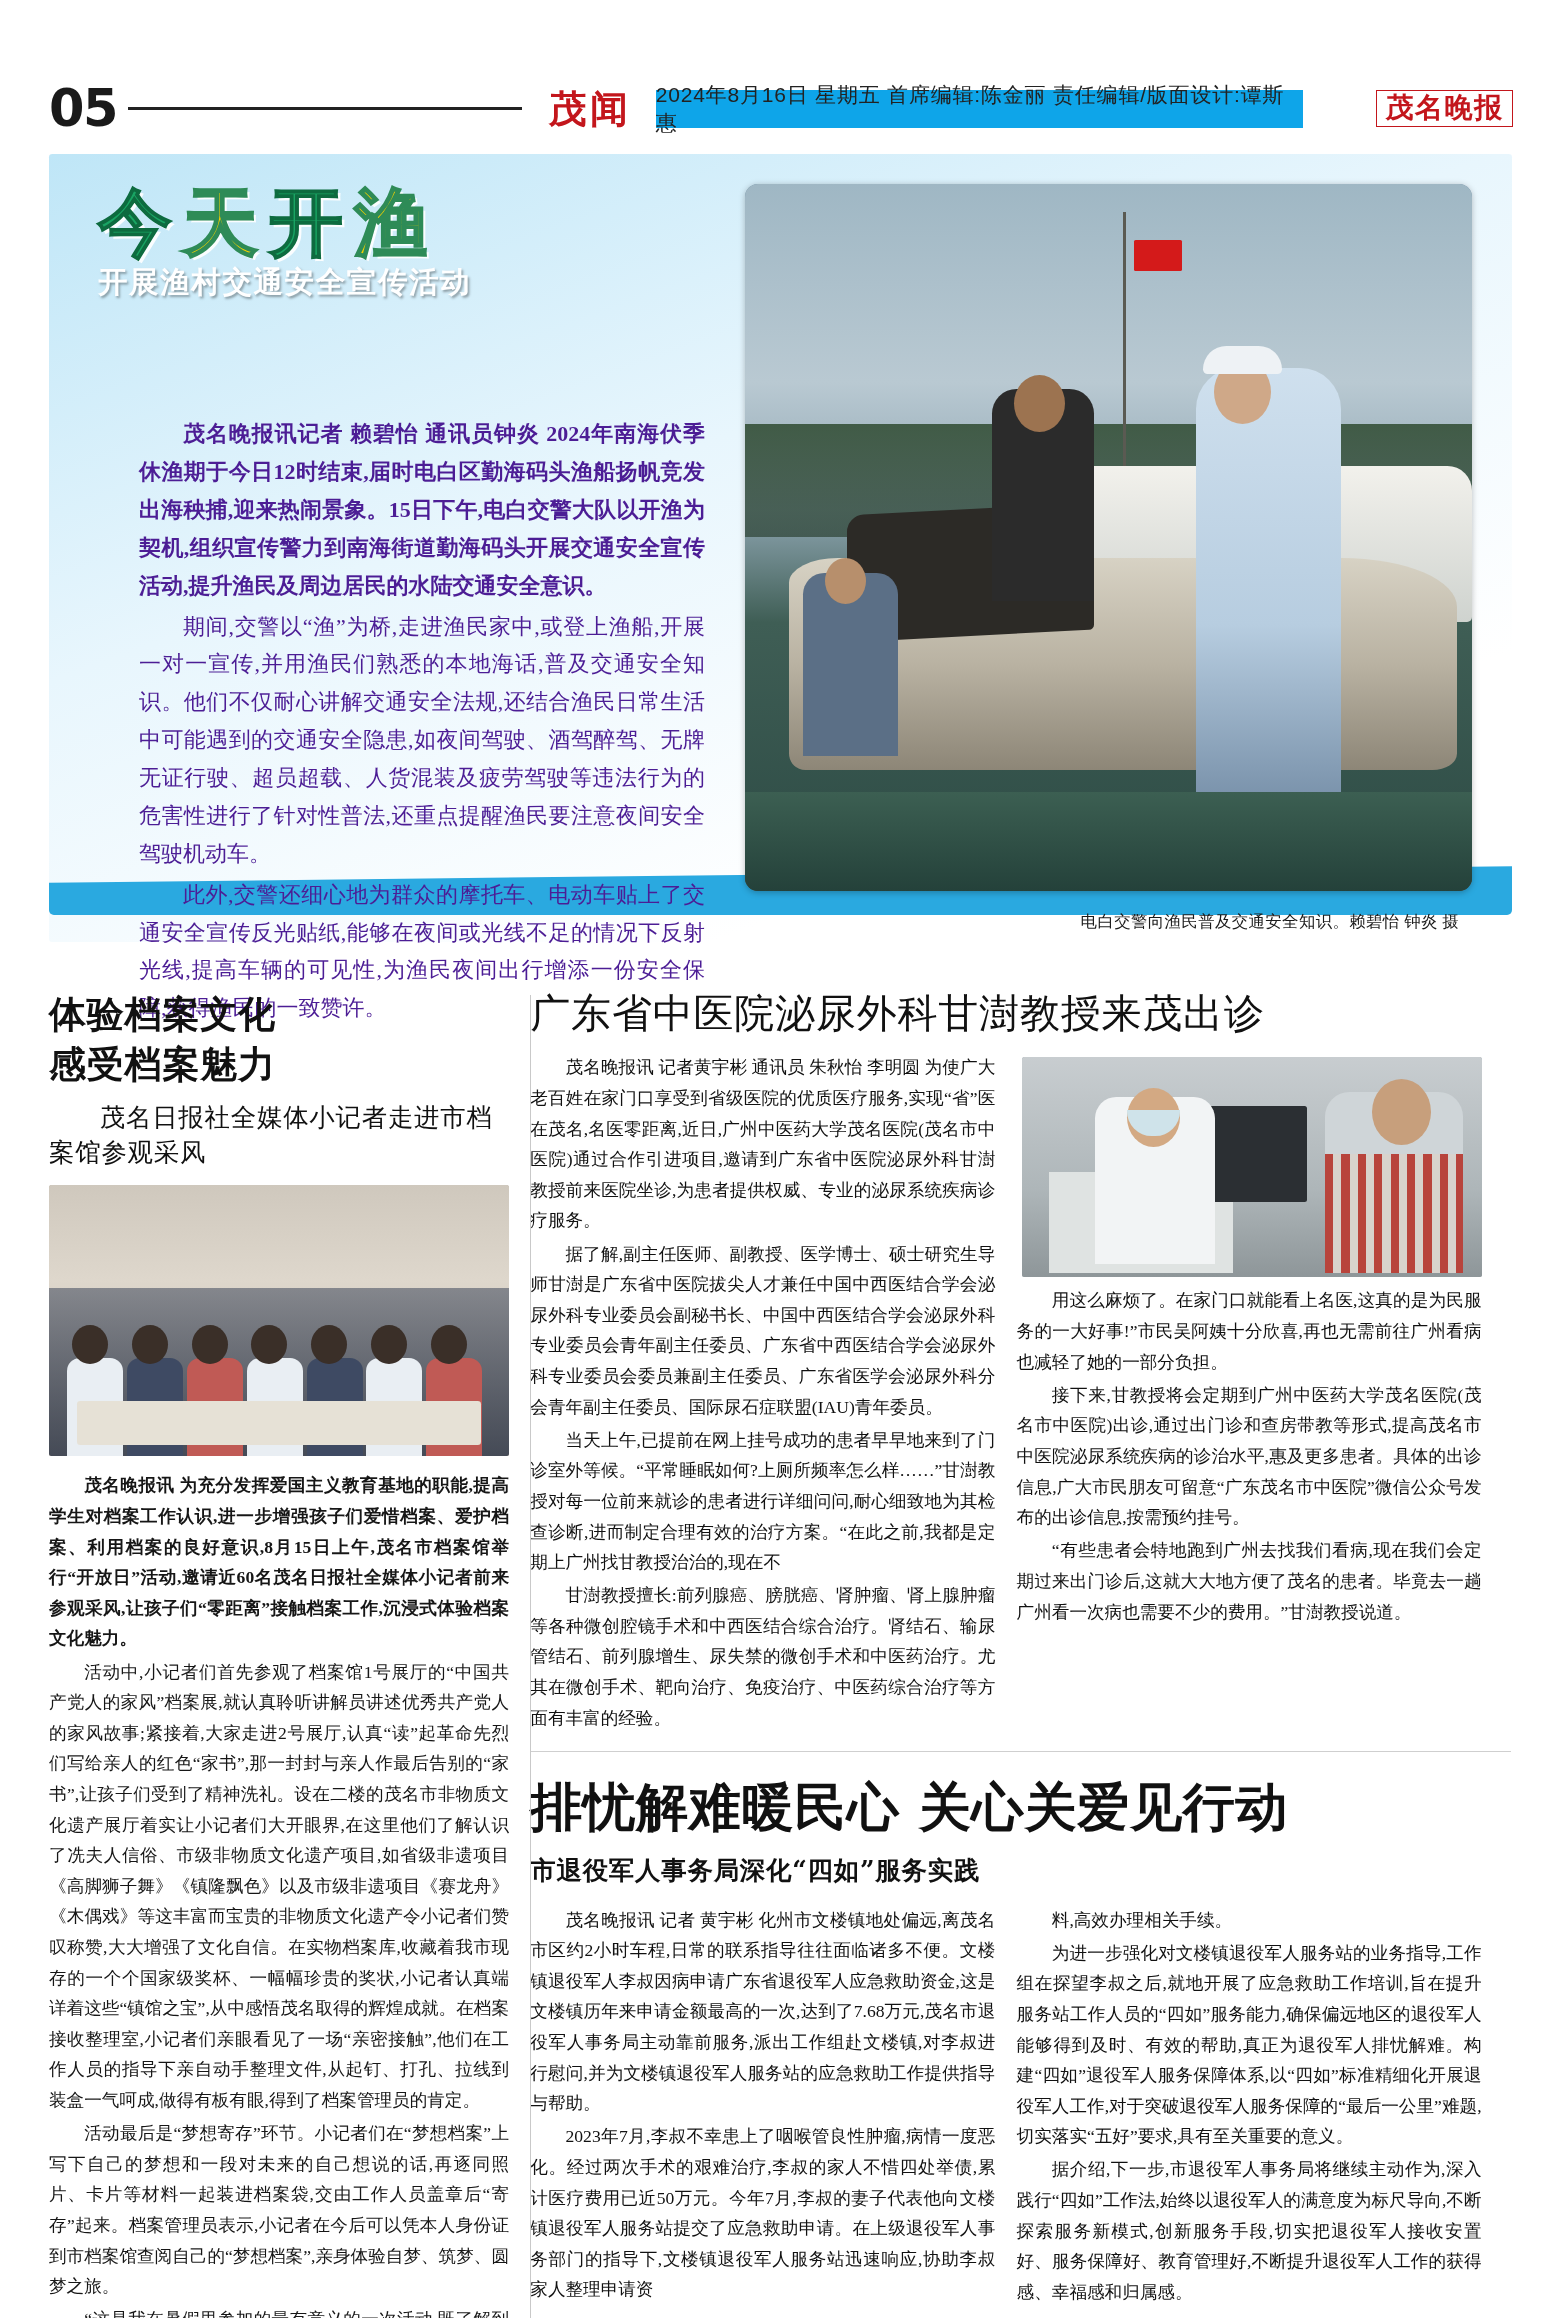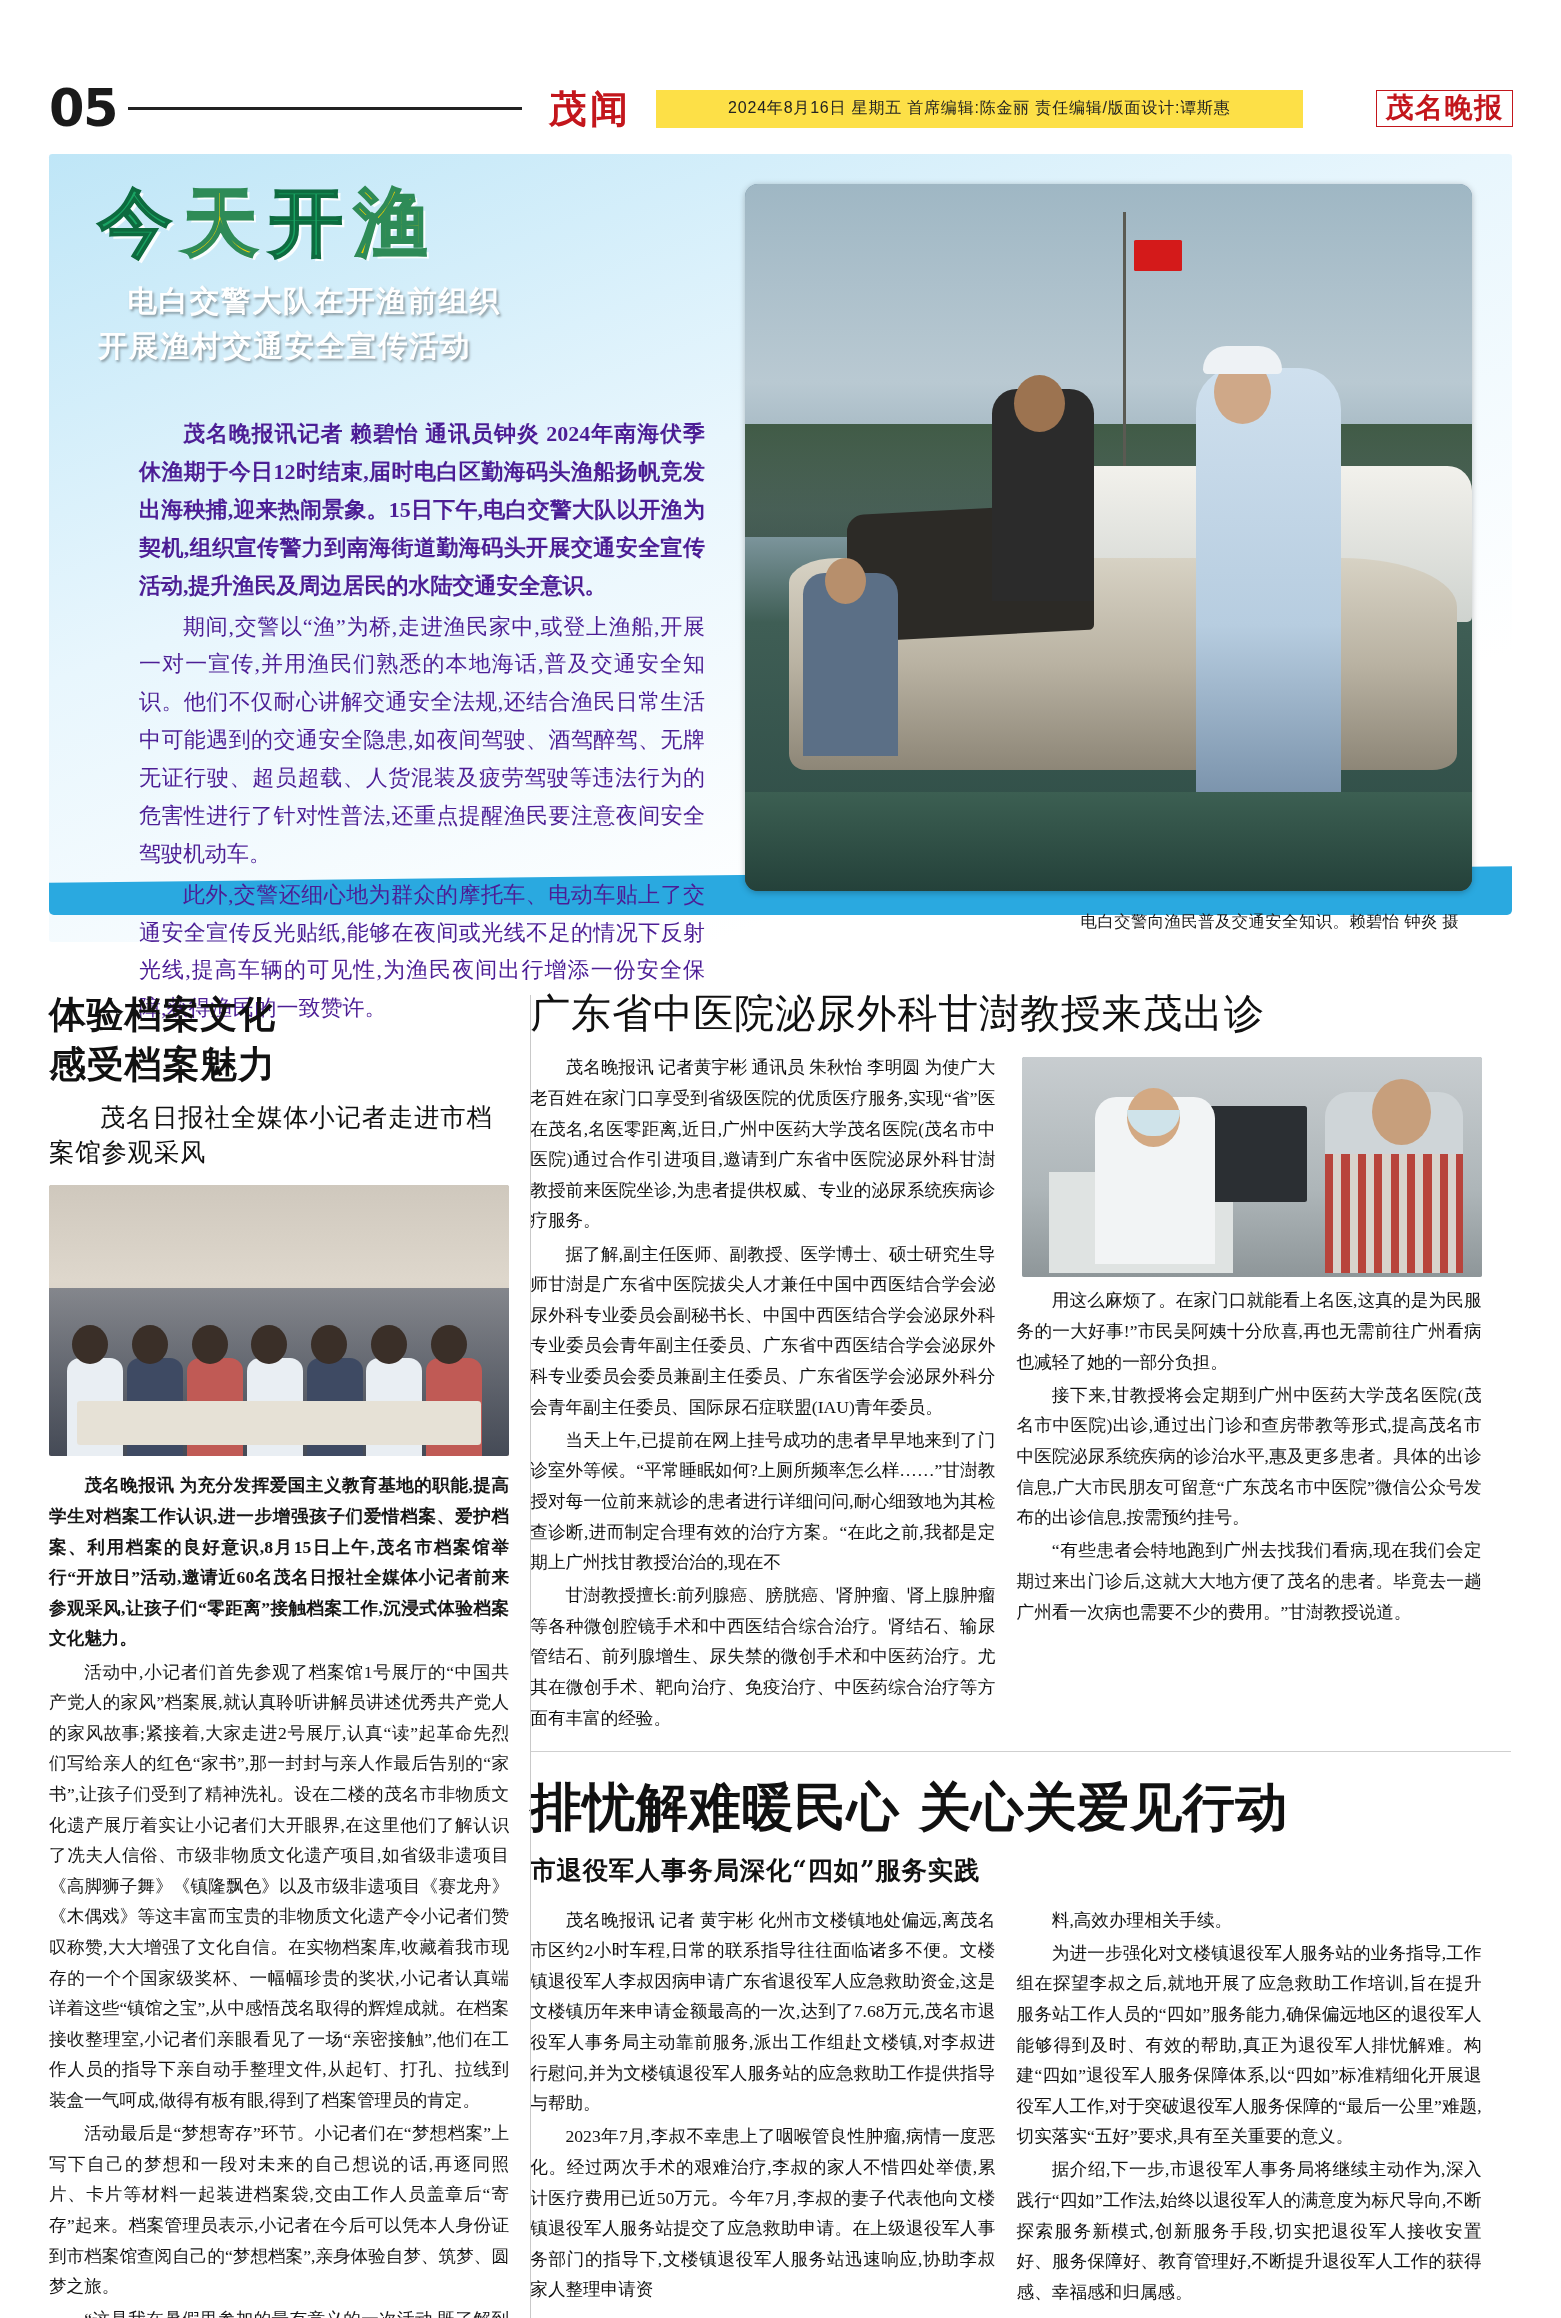--- a/index.html
+++ b/index.html
@@ -52,26 +52,26 @@
     font-family: "DejaVu Serif", serif;
     font-size: 38px;
     font-weight: bold;
     color: #c3161c;
     letter-spacing: 3.3px;
     padding: 0 11.5px;
     line-height: 1;
   }
   .mast-meta {
     flex: 1;
-    background: #fde047;
+    background: #0ea5e9;
     height: 38px;
     display: flex;
     align-items: center;
     justify-content: center;
-    font-size: 16px;
+    font-size: 21px;
     font-family: "Liberation Sans", sans-serif;
     color: #222;
     letter-spacing: 0.8px;
     margin: 0 13px;
   }
   .mast-logo {
     flex: 0 0 197px;
     text-align: right;
   }
   .logo-box {
@@ -387,21 +387,20 @@
       <span class="logo-box">茂名晚报</span>
     </div>
   </div>
 
   <div class="feature">
     <div class="feature-bg"></div>
     <div class="feature-swoosh"></div>
 
     <div class="feature-title">
       <div class="ft-main"><span class="g">今</span><span class="y">天</span><span class="g">开</span><span class="y">渔</span></div>
-      <div class="ft-sub">电白交警大队在开渔前组织</div>
       <div class="ft-sub" style="margin-top:1.6px;padding-left:0">开展渔村交通安全宣传活动</div>
     </div>
 
     <div class="feature-body">
       <p class="lead">茂名晚报讯记者 赖碧怡 通讯员钟炎 2024年南海伏季休渔期于今日12时结束,届时电白区勤海码头渔船扬帆竞发出海秧捕,迎来热闹景象。15日下午,电白交警大队以开渔为契机,组织宣传警力到南海街道勤海码头开展交通安全宣传活动,提升渔民及周边居民的水陆交通安全意识。</p>
       <p>期间,交警以“渔”为桥,走进渔民家中,或登上渔船,开展一对一宣传,并用渔民们熟悉的本地海话,普及交通安全知识。他们不仅耐心讲解交通安全法规,还结合渔民日常生活中可能遇到的交通安全隐患,如夜间驾驶、酒驾醉驾、无牌无证行驶、超员超载、人货混装及疲劳驾驶等违法行为的危害性进行了针对性普法,还重点提醒渔民要注意夜间安全驾驶机动车。</p>
       <p>此外,交警还细心地为群众的摩托车、电动车贴上了交通安全宣传反光贴纸,能够在夜间或光线不足的情况下反射光线,提高车辆的可见性,为渔民夜间出行增添一份安全保障,获得渔民的一致赞许。</p>
     </div>
 
     <div class="feature-photo">

